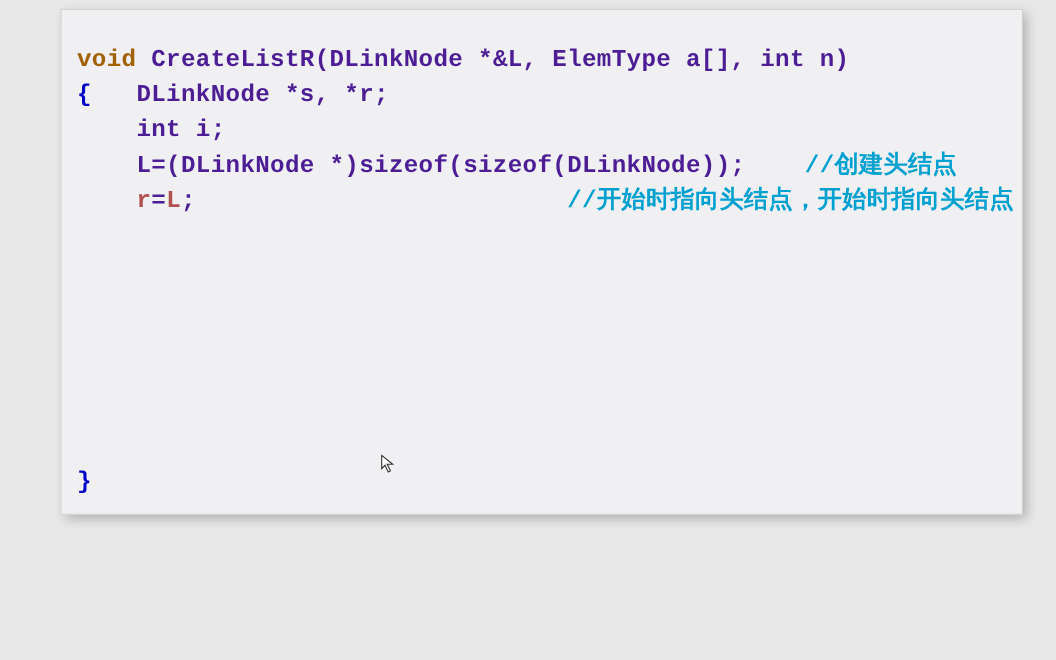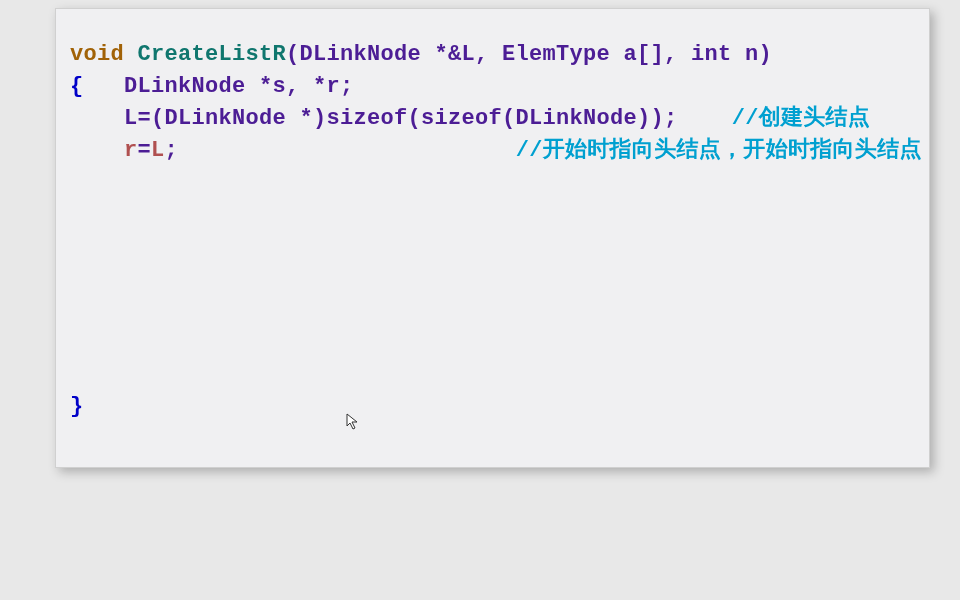--- a/index.html
+++ b/index.html
@@ -22,40 +22,41 @@
       padding: 30px 10px 10px 14px;
     }
     .code-line {
       font-size: 22px;
       line-height: 32px;
       white-space: pre;
       font-weight: bold;
       letter-spacing: 0.3px;
     }
     .kw { color: #a16207; }
-    .fn { color: #0f766e; }
+    .fn { color: #4c1d95; }
     .nm { color: #4c1d95; }
     .punc { color: #0000c8; }
     .id-red { color: #b05050; }
     .comment { color: #00a0d0; margin-top: 12px; }
     .cursor-arrow {
       position: absolute;
       left: 290px;
       top: 404px;
       width: 14px;
       height: 18px;
       pointer-events: none;
     }
   </style>
 </head>
 <body>
 
 <div class="code-panel">
   <div class="code-line"><span class="kw">void </span><span class="fn">CreateListR</span><span class="nm">(DLinkNode *&amp;L, ElemType a[], int n)</span></div>
   <div class="code-line"><span class="punc">{   </span><span class="nm">DLinkNode *s, *r;</span></div>
+  <div class="code-line"><span>    </span><span class="nm">int i;</span></div>
   <div class="code-line"><span>    </span><span class="nm">L=(DLinkNode *)sizeof(sizeof(DLinkNode));</span><span>    </span><span class="comment">//创建头结点</span></div>
   <div class="code-line"><span>    </span><span class="id-red">r</span><span class="nm">=</span><span class="id-red">L</span><span class="nm">;</span><span>                         </span><span class="comment">//开始时指向头结点，开始时指向头结点</span></div>
   <div class="code-line" style="margin-top:224px;"><span class="punc">}</span></div>
 
   <svg class="cursor-arrow" viewBox="0 0 14 18">
     <path d="M1 1 L1 13 L4 10 L7 16 L9 15 L6 9 L11 9 Z" fill="#ffffff" stroke="#333" stroke-width="1"></path>
   </svg>
 </div>
 
 </body></html>

